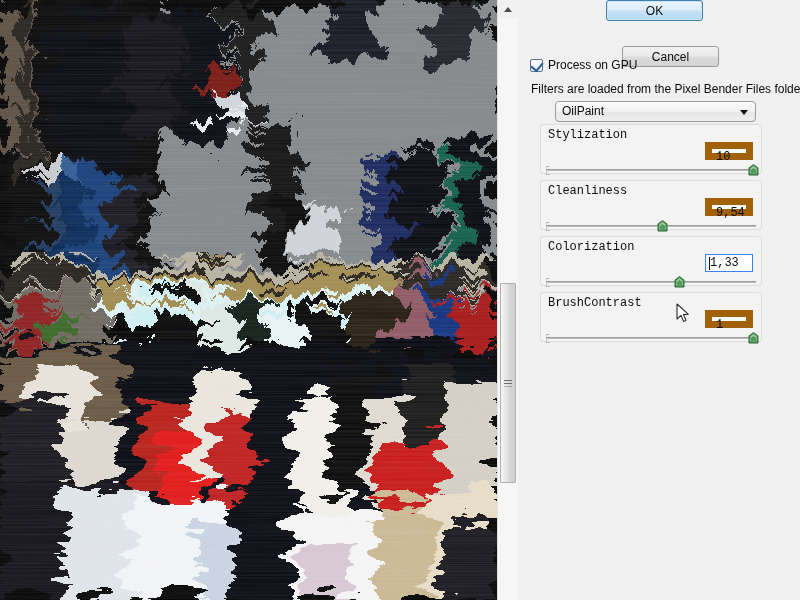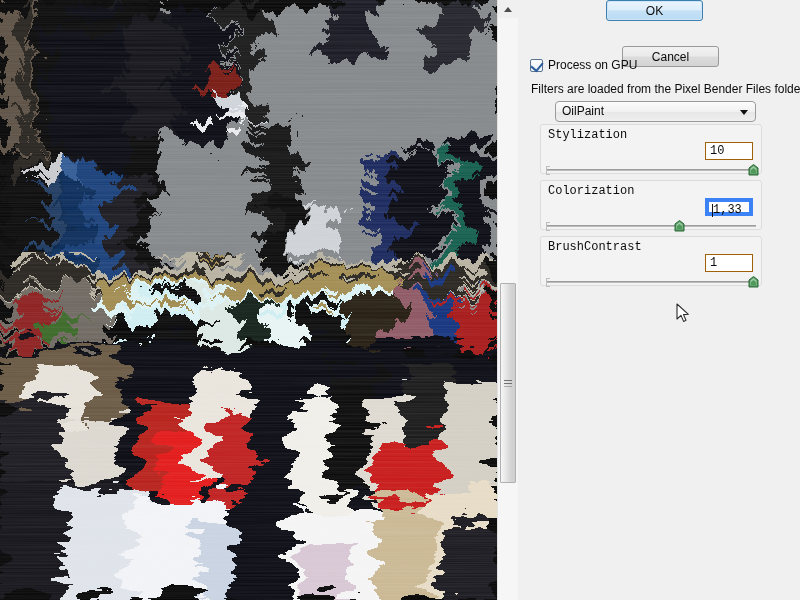--- a/index.html
+++ b/index.html
@@ -106,24 +106,24 @@
   .group{
     position:relative;width:222px;height:50px;margin-bottom:6px;
     border:1px solid #dcdcdc;border-radius:3px;background:#f3f3f3;
     box-sizing:border-box;
   }
   .group-label{
     position:absolute;left:7px;top:3px;font-size:12px;color:#0b0b0b;
   }
   .value-box{
     position:absolute;top:17px;right:8px;width:48px;height:18px;
-    background:#ffffff;border:1px solid #a16207;box-sizing:border-box;
+    background:#ffffff;border:7px solid #a16207;box-sizing:border-box;
     font-size:12px;color:#0b0b0b;line-height:16px;padding-left:4px;
   }
-  .value-box.focused{border:4px solid #3b82f6;}
+  .value-box.focused{border:1px solid #3b82f6;}
   .value-box.caret::before{
     content:"";position:absolute;left:3px;top:2px;width:1px;height:13px;background:#111;
   }
   .track-wrap{
     position:absolute;left:5px;right:5px;top:40px;height:10px;
   }
   .track{
     position:absolute;left:0;right:0;top:4px;height:2px;
     background:linear-gradient(to bottom,#8e8e8e,#c9c9c9);
   }
@@ -282,20 +282,35 @@
     </div>
 
     <div id="slider-stack">
         <div class="group">
           <div class="group-label">Stylization</div>
           <div class="value-box">10</div>
           <div class="track-wrap">
             <div class="track"></div>
             <div class="track-cap"></div>
             <div class="handle" style="left: 98.5%;">
+              <svg width="11" height="12" viewBox="0 0 11 12">
+                <path d="M5.5 0.5 L10 4 L10 11 L1 11 L1 4 Z" fill="#4d9459" stroke="#2e6b38" stroke-width="1"></path>
+                <path d="M5.5 2 L8.6 4.6 L8.6 9.6 L2.4 9.6 L2.4 4.6 Z" fill="#bcd9c0" opacity="0.75"></path>
+                <path d="M5.5 4 L8 6 L8 9.6 L3 9.6 L3 6 Z" fill="#4f9a5b"></path>
+              </svg>
+            </div>
+          </div>
+        </div>
+        <div class="group">
+          <div class="group-label">Cleanliness</div>
+          <div class="value-box">9,54</div>
+          <div class="track-wrap">
+            <div class="track"></div>
+            <div class="track-cap"></div>
+            <div class="handle" style="left: 55%;">
               <svg width="11" height="12" viewBox="0 0 11 12">
                 <path d="M5.5 0.5 L10 4 L10 11 L1 11 L1 4 Z" fill="#4d9459" stroke="#2e6b38" stroke-width="1"></path>
                 <path d="M5.5 2 L8.6 4.6 L8.6 9.6 L2.4 9.6 L2.4 4.6 Z" fill="#bcd9c0" opacity="0.75"></path>
                 <path d="M5.5 4 L8 6 L8 9.6 L3 9.6 L3 6 Z" fill="#4f9a5b"></path>
               </svg>
             </div>
           </div>
         </div>
         <div class="group">
           <div class="group-label">Colorization</div>

